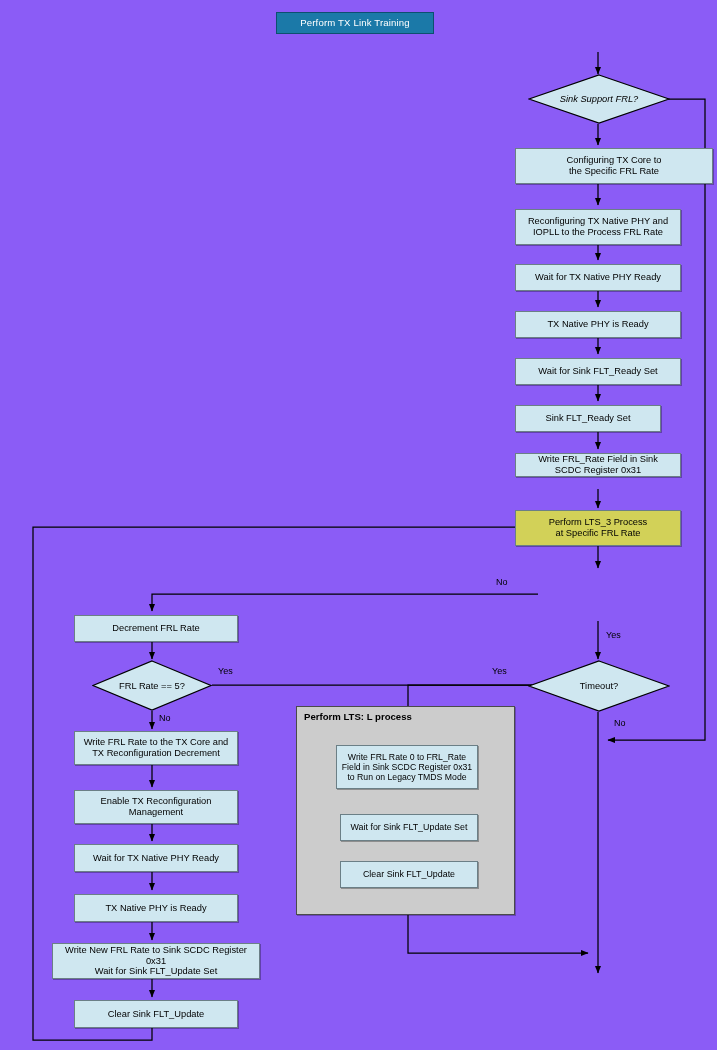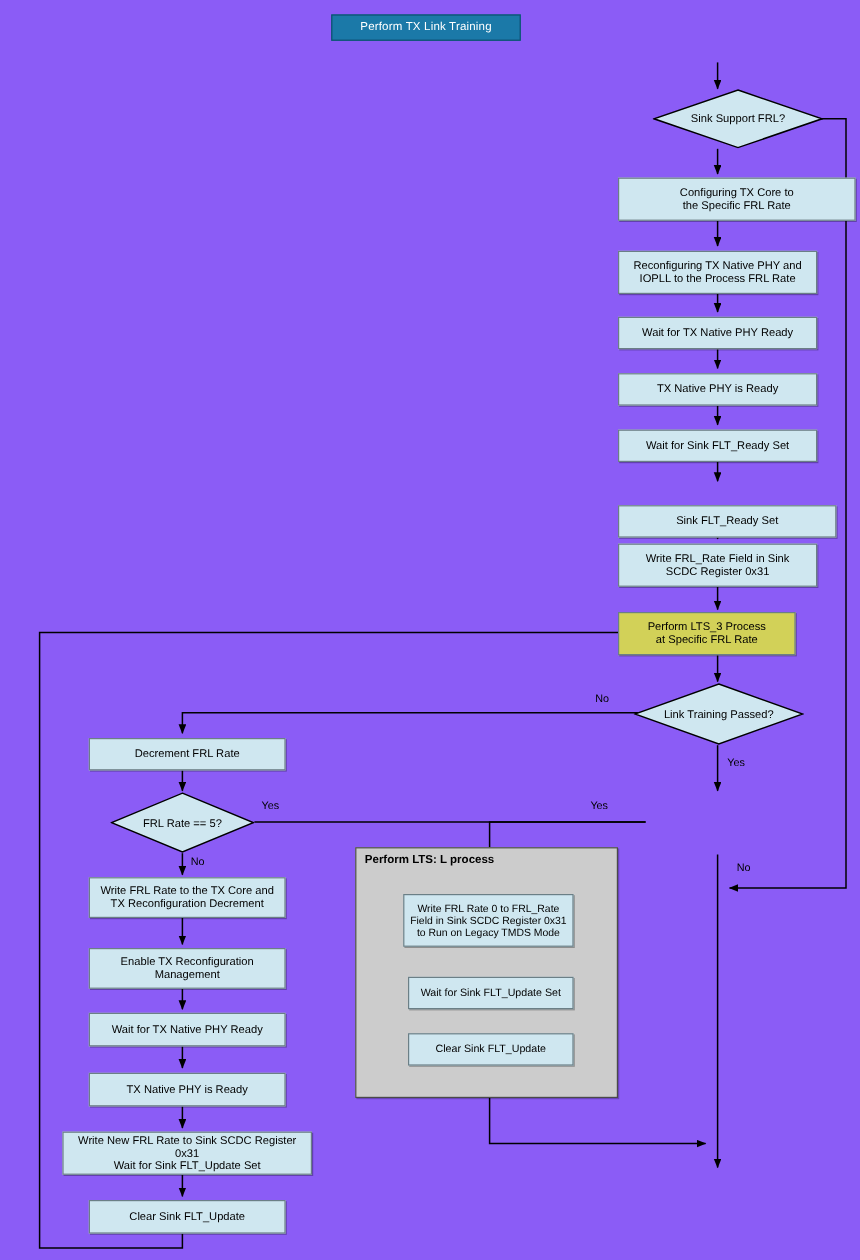--- a/index.html
+++ b/index.html
@@ -156,54 +156,54 @@
 
       <line x1="408" y1="789" x2="408" y2="808" marker-end="url(#ah)"></line>
       <line x1="408" y1="841" x2="408" y2="857" marker-end="url(#ah)"></line>
 
       <path d="M408,888 L408,953 L588,953" marker-end="url(#ah)"></path>
     </g>
   </svg>
 
   <div class="node title-box" style="left:276px; top:12px; width:158px; height:22px;">Perform TX Link Training</div>
 
-  <div class="diamond-wrap" style="left:544px; top:74px; width:142px; height:50px;">
+  <div class="diamond-wrap" style="left:528px; top:74px; width:142px; height:50px;font-style:italic;">
     <svg width="142" height="50" xmlns="http://www.w3.org/2000/svg">
       <polygon points="71,1 141,25 71,49 1,25" fill="#cfe7f0" stroke="#000000" stroke-width="1.2"></polygon>
     </svg>
     <div class="diamond-label">Sink Support FRL?</div>
   </div>
 
   <div class="node proc" style="left:515px; top:148px; width:198px; height:36px; white-space:pre-line;">Configuring TX Core to
 the Specific FRL Rate</div>
 
   <div class="node proc" style="left:515px; top:209px; width:166px; height:36px; white-space:pre-line;">Reconfiguring TX Native PHY and
 IOPLL to the Process FRL Rate</div>
 
   <div class="node proc" style="left:515px; top:264px; width:166px; height:27px;">Wait for TX Native PHY Ready</div>
 
   <div class="node proc" style="left:515px; top:311px; width:166px; height:27px;">TX Native PHY is Ready</div>
 
   <div class="node proc" style="left:515px; top:358px; width:166px; height:27px;">Wait for Sink FLT_Ready Set</div>
 
-  <div class="node proc" style="left:515px; top:421px; width:182px; height:27px;">Sink FLT_Ready Set</div>
-
-  <div class="node proc" style="left:515px; top:453px; width:166px; height:36px; white-space:pre-line;">Write FRL_Rate Field in Sink
+  <div class="node proc" style="left:515px; top:405px; width:146px; height:27px;">Sink FLT_Ready Set</div>
+
+  <div class="node proc" style="left:515px; top:453px; width:166px; height:24px; white-space:pre-line;">Write FRL_Rate Field in Sink
 SCDC Register 0x31</div>
 
-  <div class="node proc-hl" style="left:515px; top:510px; width:148px; height:36px; white-space:pre-line;">Perform LTS_3 Process
+  <div class="node proc-hl" style="left:515px; top:510px; width:166px; height:36px; white-space:pre-line;">Perform LTS_3 Process
 at Specific FRL Rate</div>
 
-  <div class="diamond-wrap" style="left:528px; top:569px; width:142px; height:52px;">
+
+  <div class="diamond-wrap" style="left:528px; top:660px; width:142px; height:52px;">
     <svg width="142" height="52" xmlns="http://www.w3.org/2000/svg">
       <polygon points="71,1 141,26 71,51 1,26" fill="#cfe7f0" stroke="#000000" stroke-width="1.2"></polygon>
     </svg>
-    <div class="diamond-label">Link Training Passed?</div>
+    <div class="diamond-label">Timeout?</div>
   </div>
-
 
   <div class="node proc" style="left:74px; top:615px; width:164px; height:27px;">Decrement FRL Rate</div>
 
   <div class="diamond-wrap" style="left:92px; top:660px; width:120px; height:51px;">
     <svg width="120" height="51" xmlns="http://www.w3.org/2000/svg">
       <polygon points="60,1 119,25.5 60,50 1,25.5" fill="#cfe7f0" stroke="#000000" stroke-width="1.2"></polygon>
     </svg>
     <div class="diamond-label">FRL Rate == 5?</div>
   </div>
 

